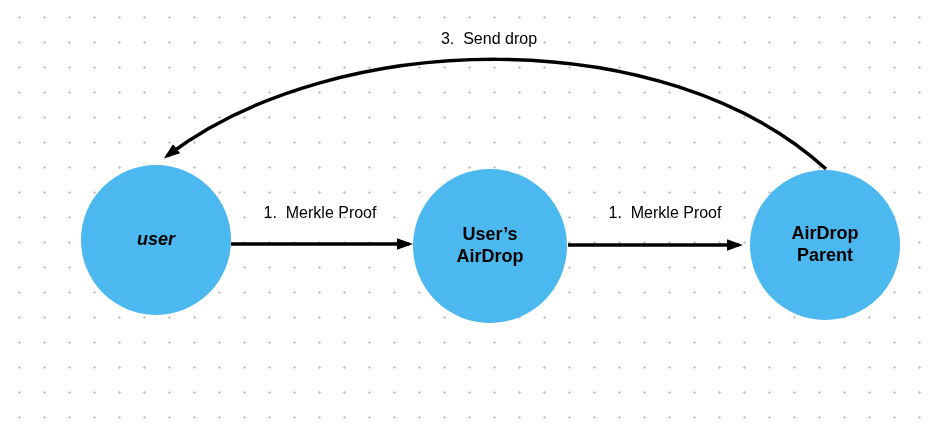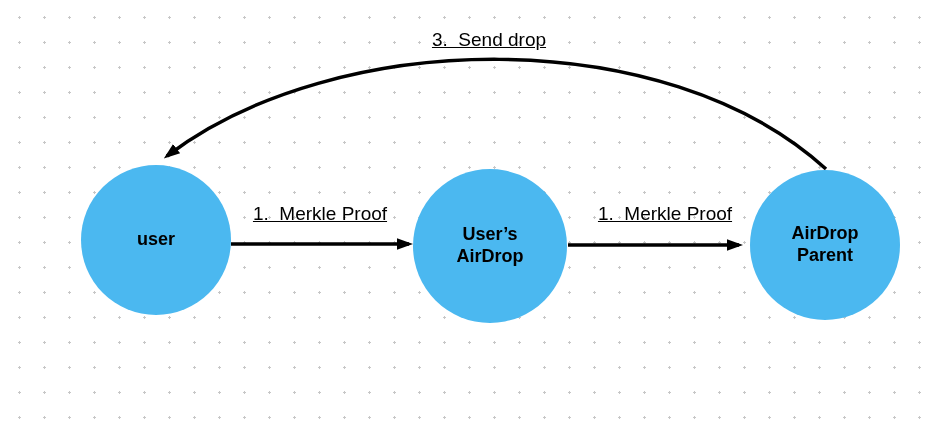--- a/index.html
+++ b/index.html
@@ -36,45 +36,44 @@
     text-align: center;
     font-weight: 700;
     font-size: 18px;
     line-height: 1.22;
     white-space: pre-line;
     box-sizing: border-box;
   }
   .edge-label {
     position: absolute;
     transform: translateX(-50%);
-    font-size: 19px;
+    font-size: 16px;
     font-weight: 400;
     white-space: pre;
     line-height: 1.1;
-    text-decoration: underline;
   }
 </style>
 </head>
 <body>
 
 <div class="canvas">
   <svg class="edges-layer" xmlns="http://www.w3.org/2000/svg">
     <defs>
       <marker id="arrowhead" viewBox="0 0 10 10" refX="7.5" refY="5" markerWidth="4.6" markerHeight="4.6" orient="auto" markerUnits="strokeWidth">
         <path d="M 0 1.4 L 10 5 L 0 8.6 z" fill="#000"></path>
       </marker>
     </defs>
     <g id="edges">
         <path d="M 231 244 L 409 244" class="edge-line" marker-end="url(#arrowhead)"></path>
         <path d="M 568 245 L 739 245" class="edge-line" marker-end="url(#arrowhead)"></path>
         <path d="M 826 169 C 665 22 335 28 167 156" class="edge-line" marker-end="url(#arrowhead)"></path>
       </g>
   </svg>
   <div id="nodes">
-      <div class="node" style="left: 81px; top: 165px; width: 150px; height: 150px; background: rgb(75, 184, 240); color: rgb(0, 0, 0);"><span>user</span></div>
+      <div class="node" style="left: 81px; top: 165px; width: 150px; height: 150px; background: rgb(75, 184, 240); color: rgb(0, 0, 0); font-style: italic;"><span>user</span></div>
       <div class="node" style="left: 413px; top: 169px; width: 154px; height: 154px; background: rgb(75, 184, 240); color: rgb(0, 0, 0);"><span>User’s
 AirDrop</span></div>
       <div class="node" style="left: 750px; top: 170px; width: 150px; height: 150px; background: rgb(75, 184, 240); color: rgb(0, 0, 0); justify-content: center;"><span>AirDrop
 Parent</span></div>
     </div>
   <div id="edge-labels">
       <div class="edge-label" style="left: 320px; top: 204px; color: rgb(0, 0, 0);">1.  Merkle Proof</div>
       <div class="edge-label" style="left: 665px; top: 204px; color: rgb(0, 0, 0);">1.  Merkle Proof</div>
       <div class="edge-label" style="left: 489px; top: 30px; color: rgb(0, 0, 0);">3.  Send drop</div>
     </div>

